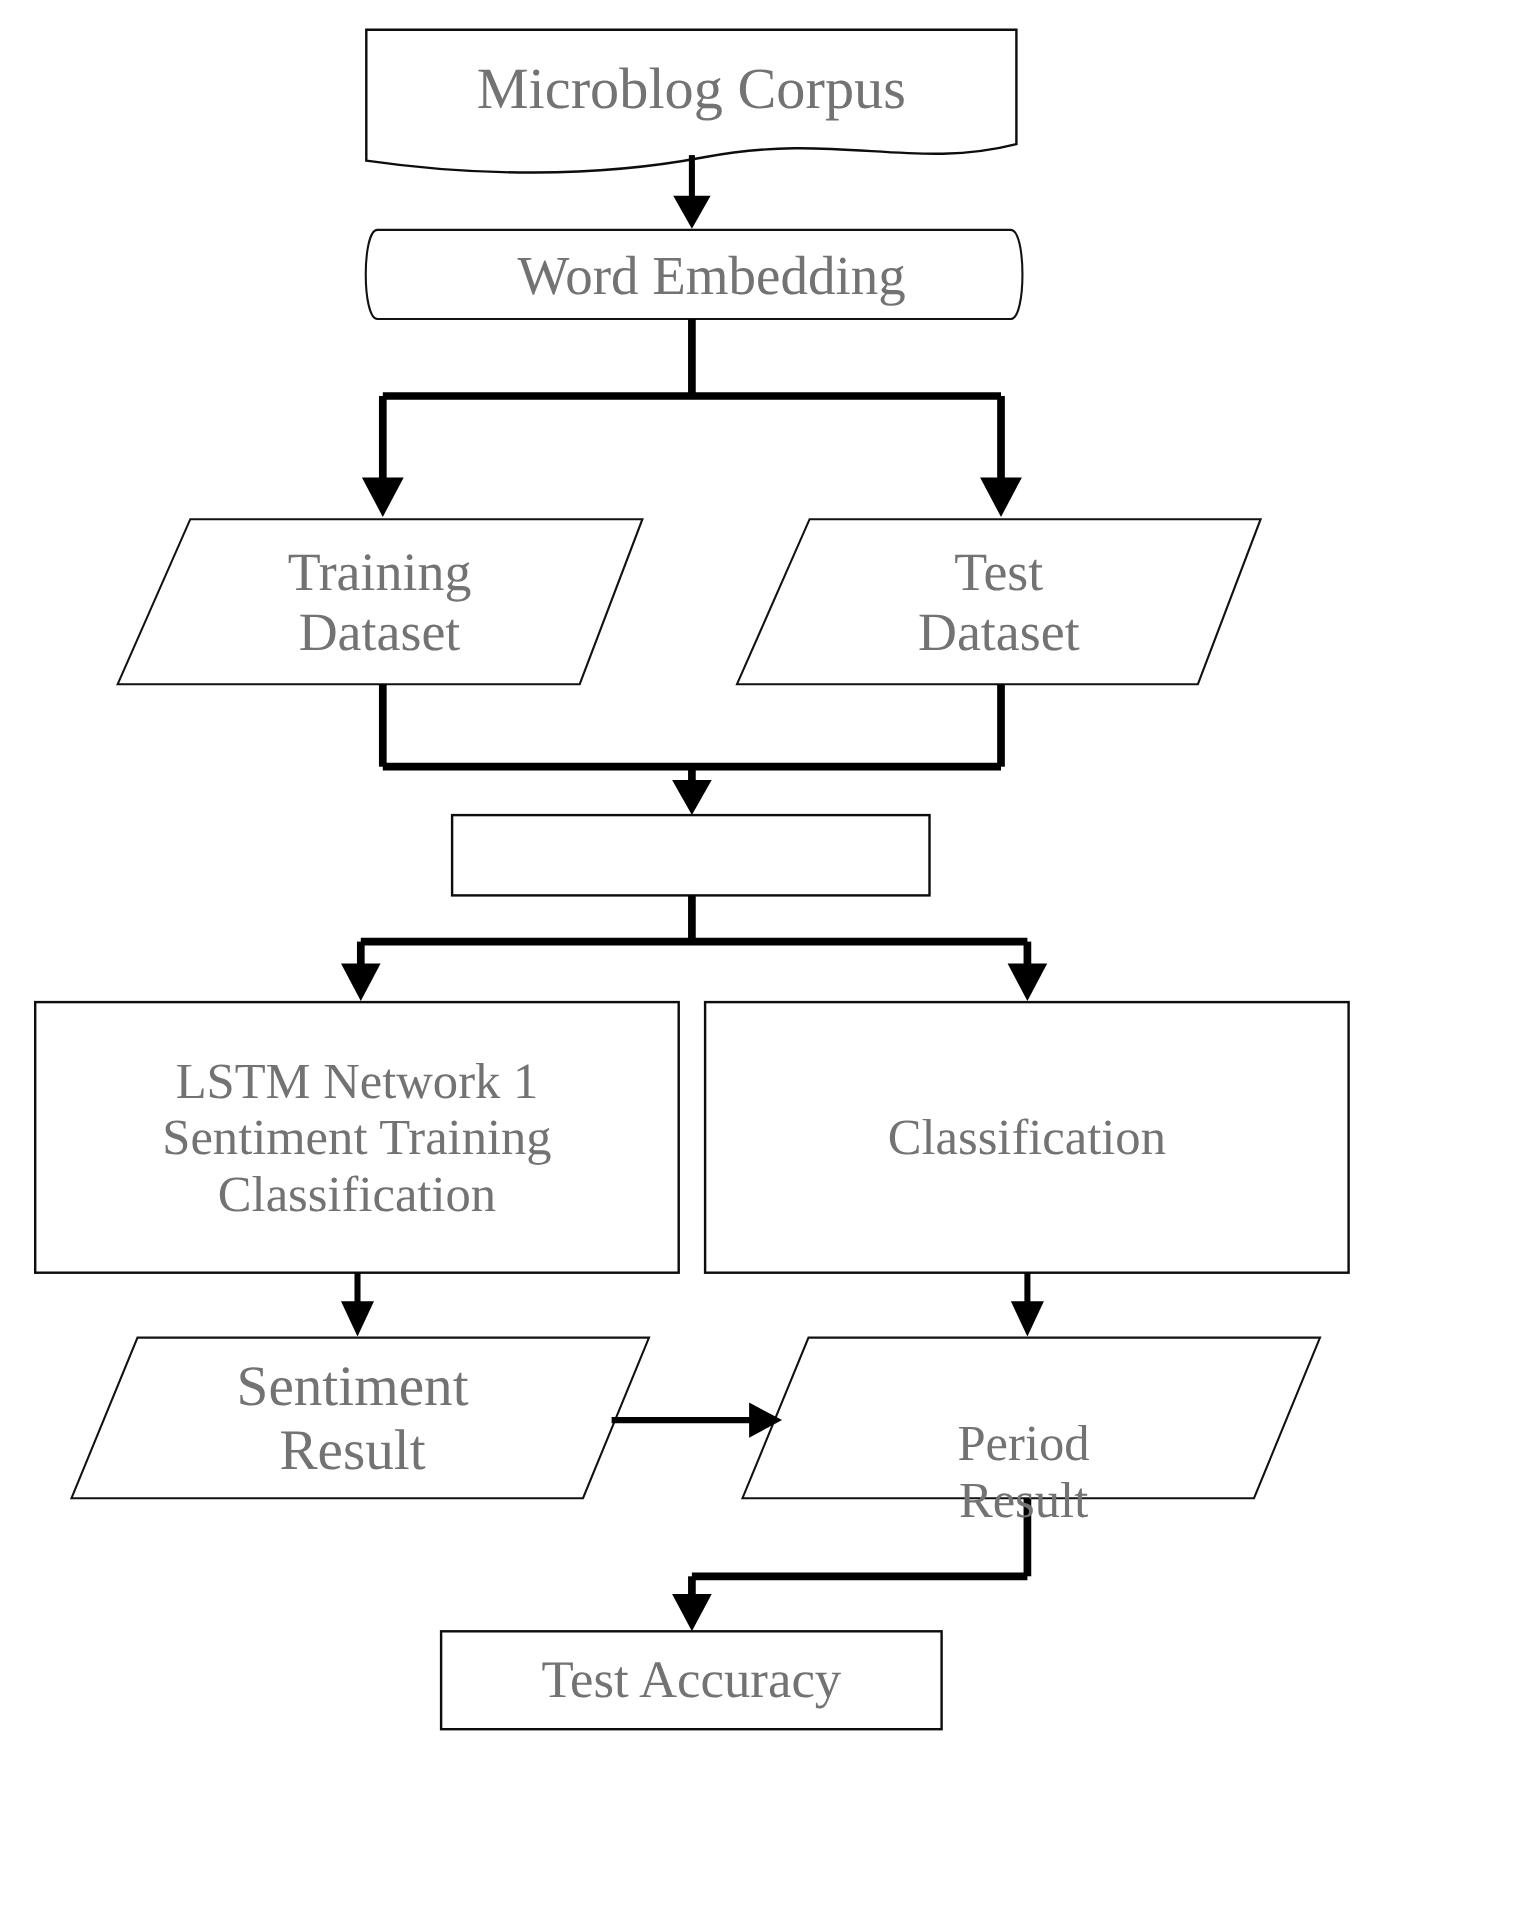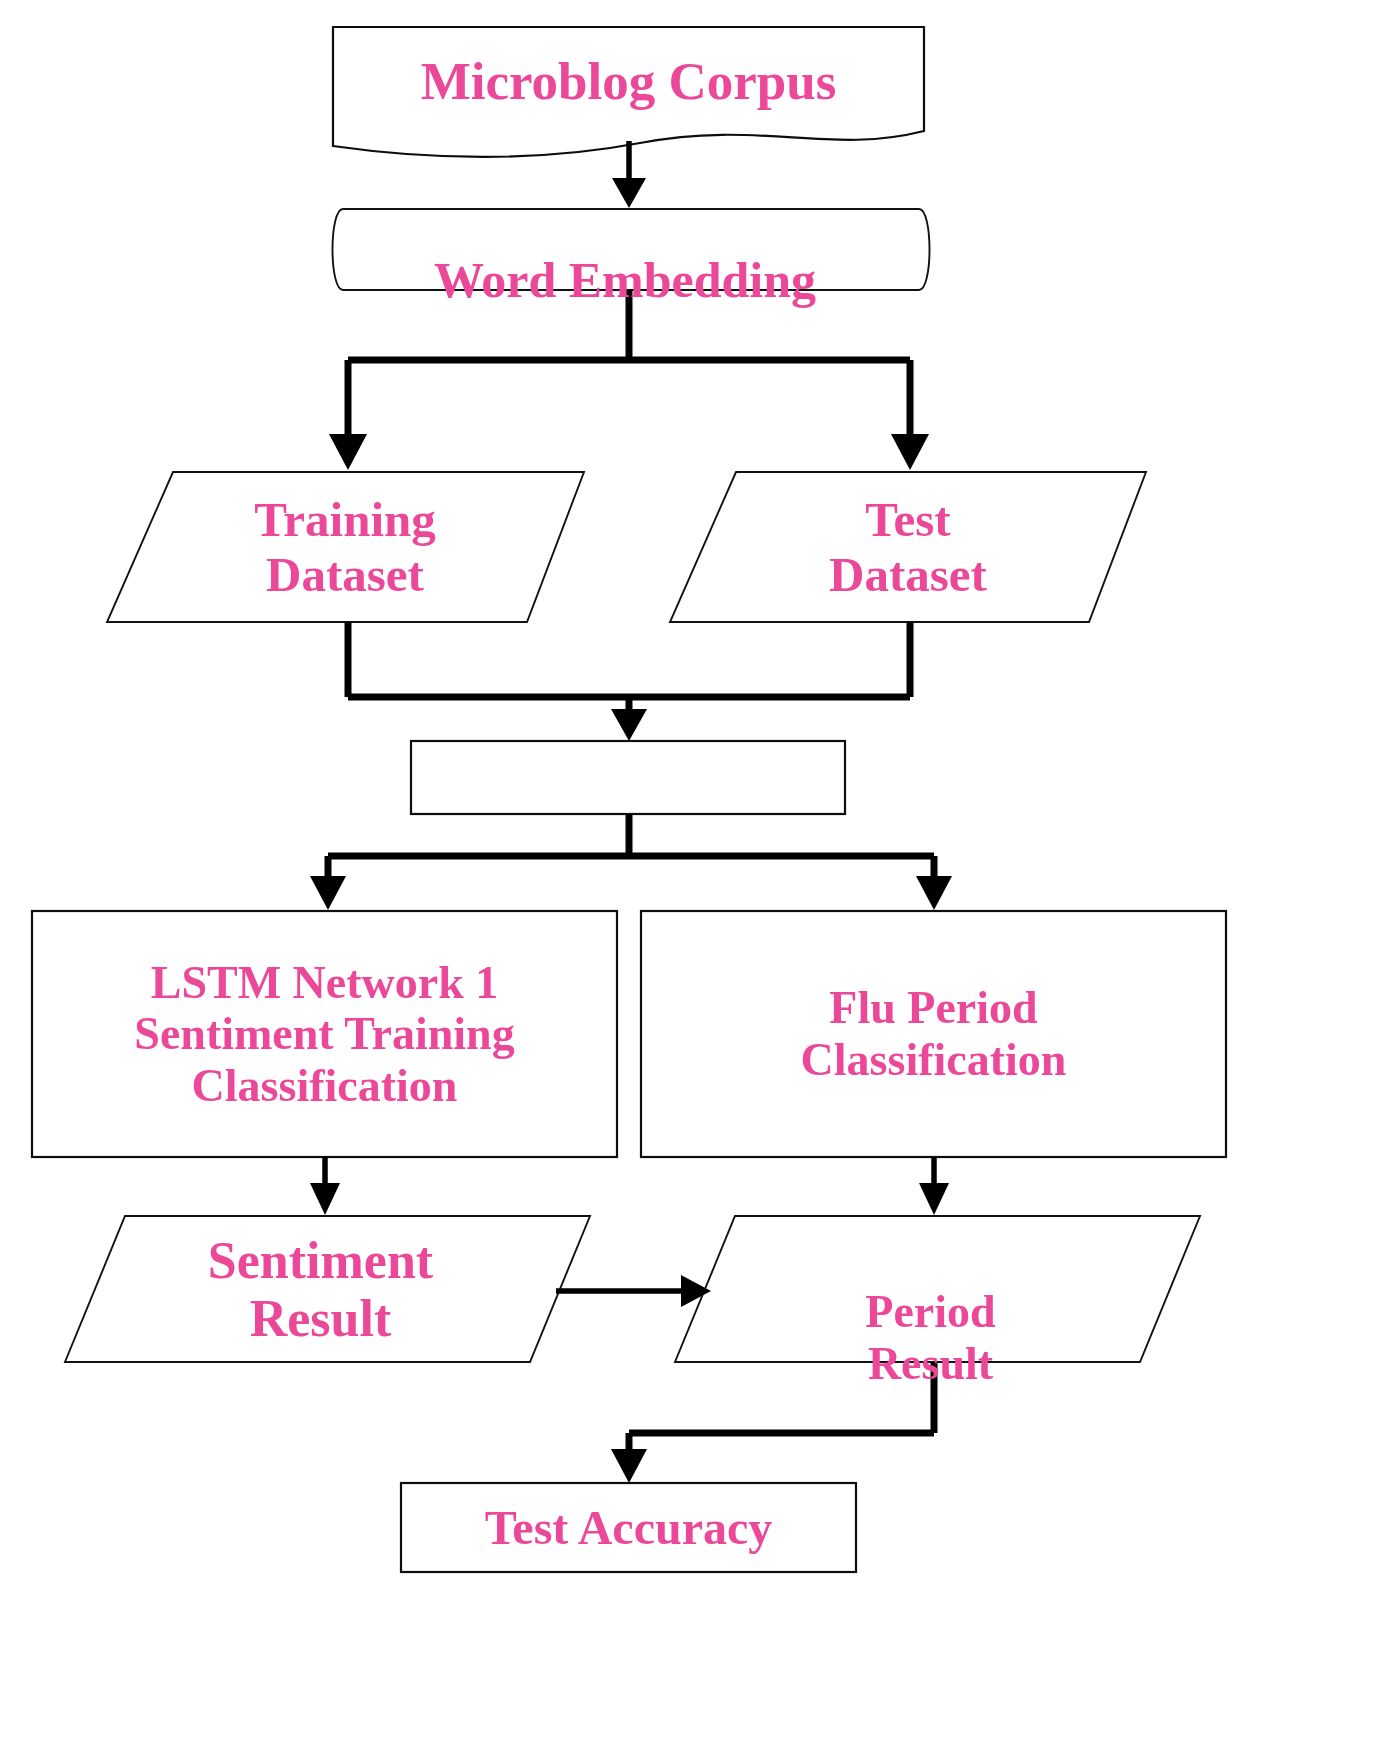--- a/index.html
+++ b/index.html
@@ -53,26 +53,25 @@
     fill: #000000;
     stroke: none;
   }
   .node-label {
     position: absolute;
     display: flex;
     flex-direction: column;
     align-items: center;
     justify-content: center;
     text-align: center;
-    color: #ec4899;
+    color: #737373;
     font-family: "Liberation Serif", "DejaVu Serif", serif;
     line-height: 1.12;
     white-space: pre;
     pointer-events: none;
-    font-weight: bold;
   }
   .node-label span { display: block; }
 </style>
 </head>
 <body>
 
 <div id="diagram-root">
 
   <svg class="flow" viewBox="0 0 1384 1737" xmlns="http://www.w3.org/2000/svg">
 
@@ -156,21 +155,21 @@
     </g>
 
     <rect class="shape-outline" x="401" y="1483" width="455" height="89"></rect>
 
   </svg>
 
   <div class="node-label" style="left:333px; top:27px; width:591px; height:110px; font-size:53px;">
     <span>Microblog Corpus</span>
   </div>
 
-  <div class="node-label" style="left:337px; top:209px; width:576px; height:81px; font-size:50px;margin-top:30px;">
+  <div class="node-label" style="left:359px; top:209px; width:576px; height:81px; font-size:50px;">
     <span>Word Embedding</span>
   </div>
 
   <div class="node-label" style="left:130px; top:478px; width:430px; height:140px; font-size:49px;">
     <span>Training</span>
     <span>Dataset</span>
   </div>
 
   <div class="node-label" style="left:693px; top:478px; width:430px; height:140px; font-size:49px;">
     <span>Test</span>
@@ -178,21 +177,20 @@
   </div>
 
 
   <div class="node-label" style="left:32px; top:915px; width:585px; height:238px; font-size:46px;">
     <span>LSTM Network 1</span>
     <span>Sentiment Training</span>
     <span>Classification</span>
   </div>
 
   <div class="node-label" style="left:641px; top:915px; width:585px; height:238px; font-size:46px;">
-    <span>Flu Period</span>
     <span>Classification</span>
   </div>
 
   <div class="node-label" style="left:88px; top:1221px; width:465px; height:138px; font-size:52px;">
     <span>Sentiment</span>
     <span>Result</span>
   </div>
 
   <div class="node-label" style="left:698px; top:1269px; width:465px; height:138px; font-size:46px;">
     <span>Period</span>

